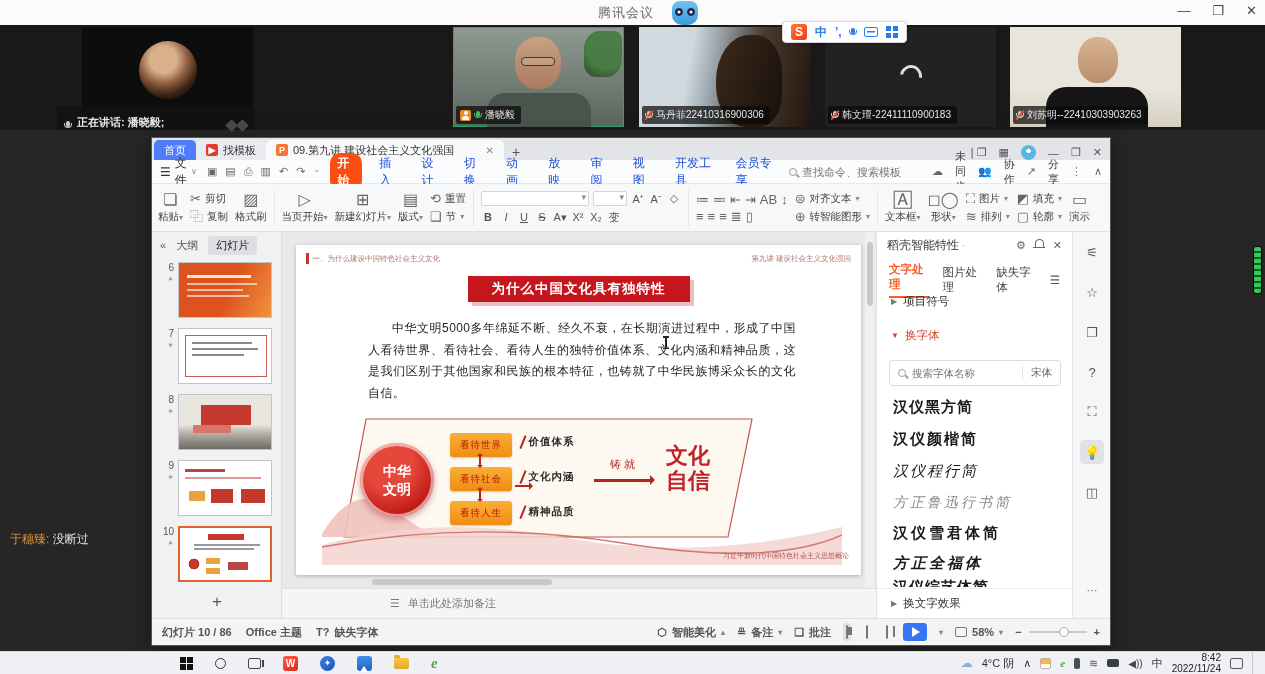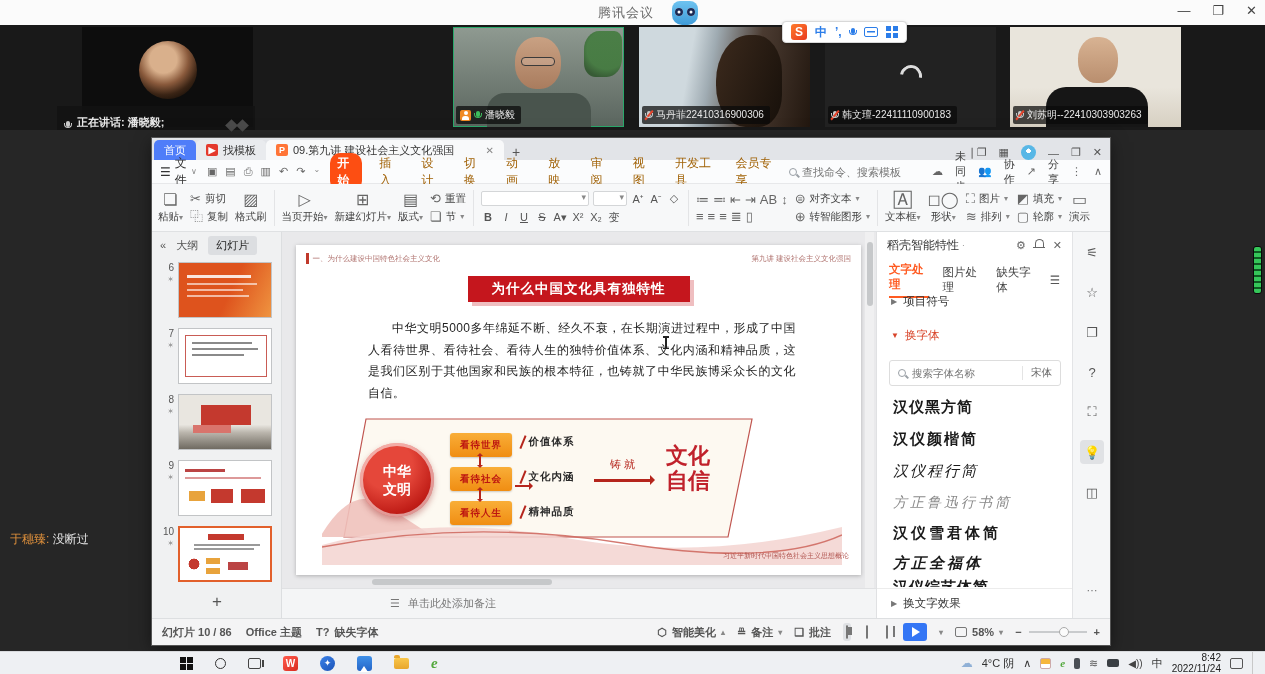--- a/index.html
+++ b/index.html
@@ -117,21 +117,21 @@
   .plus-tab { font-size:14px; color:#555; margin-left:8px; }
   #wps-tabs .right { margin-left:auto; display:flex; align-items:center; gap:12px; padding-right:8px; color:#555; }
   #wps-tabs .right .gi { font-size:11px; }
   #wps-tabs .avatar { width:15px; height:15px; border-radius:50%; background:radial-gradient(circle at 50% 38%, #fff 0 18%, #58b7e6 19%); }
 
   
   #wps-menu { position:absolute; left:0; top:22px; width:958px; height:24px; background:#fbfcfd;
     display:flex; align-items:center; gap:10px; padding:0 8px; border-bottom:1px solid #e7e8ea; }
   #wps-menu .file { display:flex; gap:4px; align-items:center; font-size:12px; color:#333; }
   #wps-menu .qicons { display:flex; gap:8px; color:#666; font-size:11px; }
-  .mtab { font-size:12px; color:#a16207; padding:2px 7px; }
+  .mtab { font-size:12px; color:#1d4ed8; padding:2px 7px; }
   .mtab.active { background:#fd4e12; color:#fff; border-radius:10px; font-weight:bold; }
   #menu-search { display:flex; align-items:center; gap:5px; color:#9aa0a6; width:150px; }
   .mag { width:8px; height:8px; border:1.5px solid #9aa0a6; border-radius:50%; position:relative; flex:none; }
   .mag::after { content:""; position:absolute; left:6px; top:6px; width:4px; height:1.5px; background:#9aa0a6;
     transform:rotate(45deg); }
   #menu-search input { border:none; outline:none; background:transparent; font-size:11px; width:120px; color:#555; }
   #wps-menu .mright { margin-left:auto; display:flex; align-items:center; gap:12px; color:#444; font-size:11px; }
   #wps-menu .mright .gi { color:#666; }
 
   
@@ -213,21 +213,21 @@
 
   
   #diagram { position:absolute; left:26px; top:168px; width:520px; height:152px; }
   #diagram svg { position:absolute; left:0; top:0; }
   .dg-circle { position:absolute; left:38px; top:30px; width:74px; height:74px; border-radius:50%;
     background:radial-gradient(circle at 38% 30%, #e5473a 0 35%, #c01d17 70%, #8f0e0c 100%);
     box-shadow:inset 0 0 0 3px rgba(255,255,255,.55), 0 3px 6px rgba(140,20,20,.35);
     display:flex; align-items:center; justify-content:center; }
   .dg-circle span { color:#fff; font-weight:bold; font-size:14px; width:2em; line-height:18px; text-align:center; }
   .dg-box { position:absolute; left:128px; width:62px; height:24px; background:linear-gradient(#f9ae38,#f08d12);
-    border-radius:3px; color:#bc1410; font-weight:bold; font-size:9.5px; display:flex; align-items:center;
+    border-radius:3px; color:#bc1410; font-weight:normal; font-size:9.5px; display:flex; align-items:center;
     justify-content:center; letter-spacing:1px; box-shadow:0 1px 2px rgba(0,0,0,.2); }
   .dg-conn { position:absolute; left:157px; width:2px; height:11px; background:#b5251c; }
   .dg-conn::before,.dg-conn::after { content:""; position:absolute; left:-2.5px; border:3.5px solid transparent; }
   .dg-conn::before { top:-5px; border-bottom-color:#b5251c; }
   .dg-conn::after { bottom:-5px; border-top-color:#b5251c; }
   .dg-lab { position:absolute; left:200px; font-size:10.5px; font-weight:bold; color:#2a2a2a; display:flex;
     align-items:center; gap:5px; letter-spacing:1px; }
   .dg-lab .sl { width:1.5px; height:14px; background:#b5251c; transform:rotate(22deg); }
   .dg-arrow-s { position:absolute; left:193px; top:72px; width:16px; height:2px; background:#b5251c; }
   .dg-arrow-s::after { content:""; position:absolute; right:-6px; top:-3px; border:4px solid transparent;

